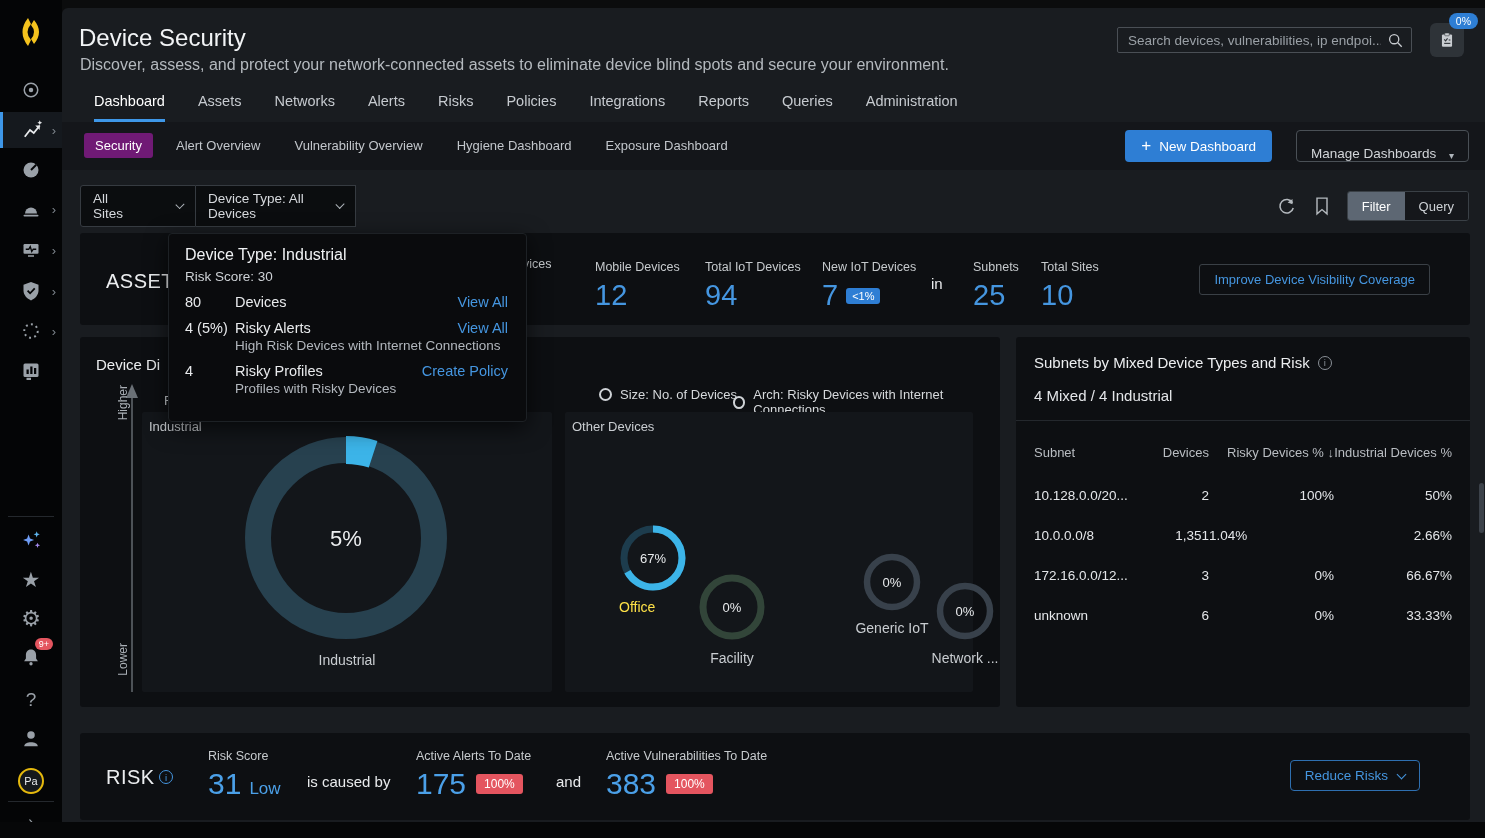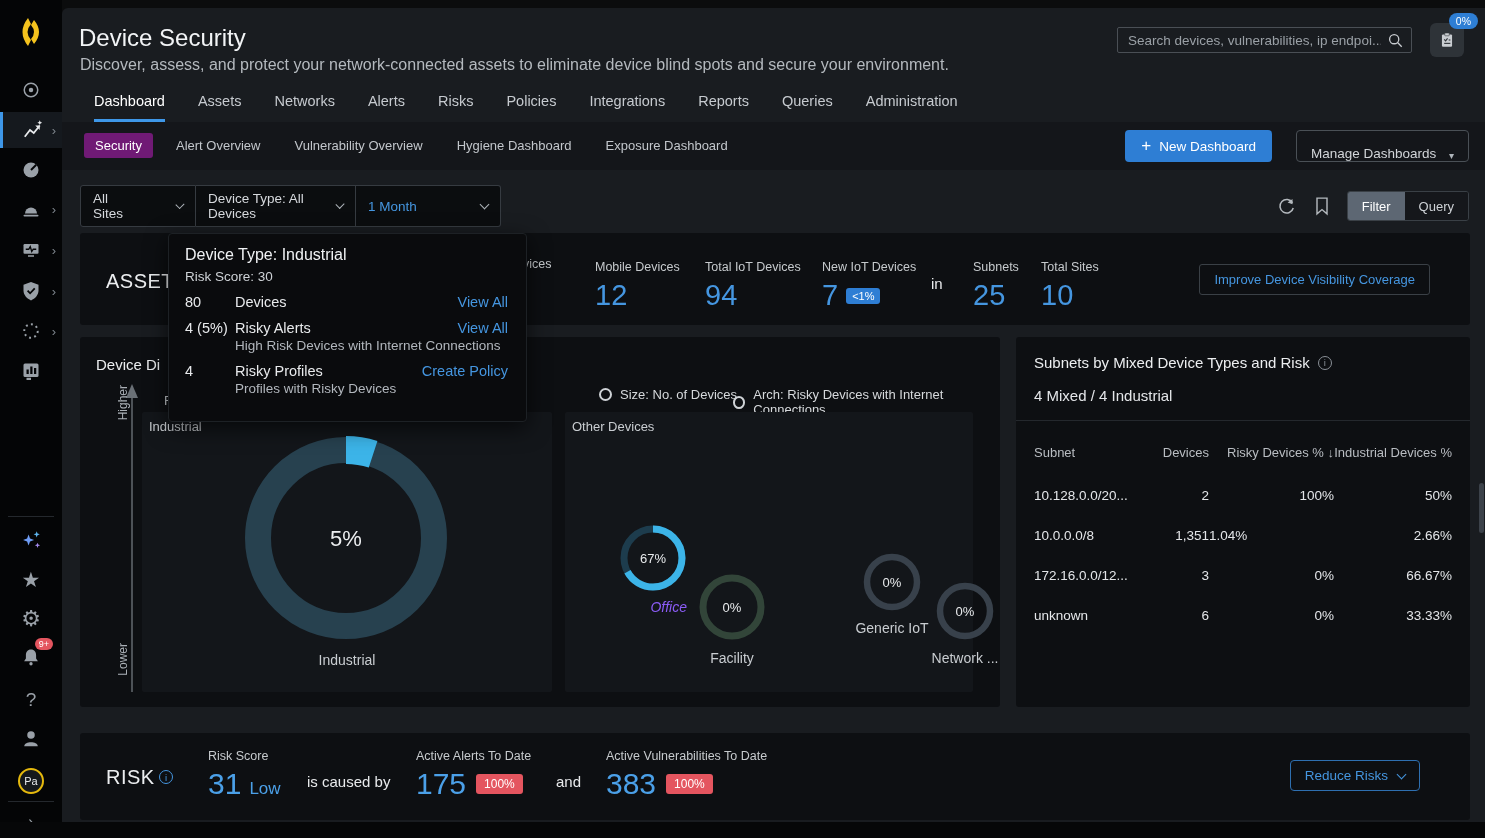--- a/index.html
+++ b/index.html
@@ -241,24 +241,20 @@
 
     <div class="abs" style="left:18px;top:177px;display:flex;">
       <span class="select" style="width:116px;border-radius:3px 0 0 3px;justify-content:center;gap:44px;">
         <span>All Sites</span>
           <span class="cdown"></span>
       </span>
       <span class="select" style="width:160px;border-left:none;justify-content:space-between;">
         <span>Device Type: All Devices</span>
           <span class="cdown"></span>
       </span>
-      <span class="select" style="width:145px;border-left:none;border-radius:0 3px 3px 0;justify-content:space-between;">
-        <span class="link">1 Month</span>
-          <span class="cdown"></span>
-      </span>
     </div>
     <div class="abs" style="right:16px;top:183px;display:flex;align-items:center;gap:16px;">
       <svg width="21" height="21" viewBox="0 0 28 28">
         <path d="M22 9 A9 9 0 1 0 23 16" fill="none" stroke="#b4b9be" stroke-width="2"></path>
         <polygon points="22,4 22,11 15.5,8.5" fill="#b4b9be"></polygon>
       </svg>
       <svg width="18" height="20" viewBox="0 0 24 28">
         <path d="M5 3 h14 v22 l-7 -6 l-7 6 Z" fill="none" stroke="#b4b9be" stroke-width="2"></path>
       </svg>
       <span class="toggle">
@@ -333,21 +329,21 @@
       </div>
 
       <div class="panel" style="left:485px;top:75px;width:408px;height:280px;">
         <span class="abs panel-label" style="left:7px;top:7px;">Other Devices</span>
 
         <svg class="abs" style="left:54px;top:112px;" width="68" height="68" viewBox="0 0 68 68">
           <circle cx="34" cy="34" r="29" fill="none" stroke="#1d3c4d" stroke-width="7"></circle>
           <circle cx="34" cy="34" r="29" fill="none" stroke="#3cb4e8" stroke-width="7" stroke-dasharray="122.1 60.1" transform="rotate(-90 34 34)"></circle>
           <text class="ring-txt" x="34" y="39">67%</text>
         </svg>
-        <span class="abs" style="left:54px;top:187px;width:68px;text-align:right;font-size:14px;color:#8b5cf6;font-style:italic;">Office</span>
+        <span class="abs" style="left:54px;top:187px;width:68px;text-align:left;font-size:14px;color:#fde047;">Office</span>
 
         <svg class="abs" style="left:133px;top:161px;" width="68" height="68" viewBox="0 0 68 68">
           <circle cx="34" cy="34" r="29" fill="none" stroke="#324539" stroke-width="7"></circle>
           <text class="ring-txt" x="34" y="39">0%</text>
         </svg>
         <span class="abs" style="left:133px;top:238px;width:68px;text-align:center;font-size:14px;color:#c9cdd1;">Facility</span>
 
         <svg class="abs" style="left:297px;top:140px;" width="60" height="60" viewBox="0 0 60 60">
           <circle cx="30" cy="30" r="25" fill="none" stroke="#38414b" stroke-width="6.5"></circle>
           <text class="ring-txt" x="30" y="35">0%</text>

